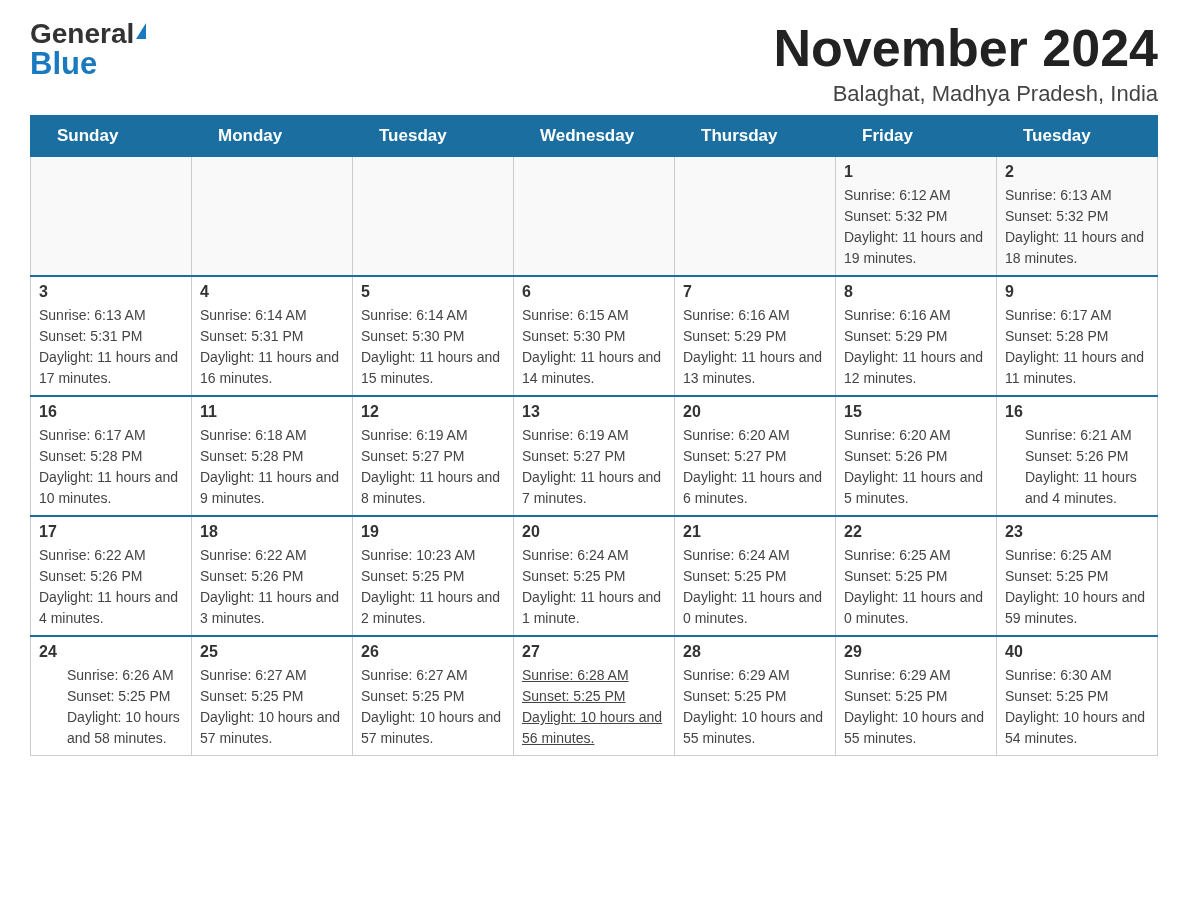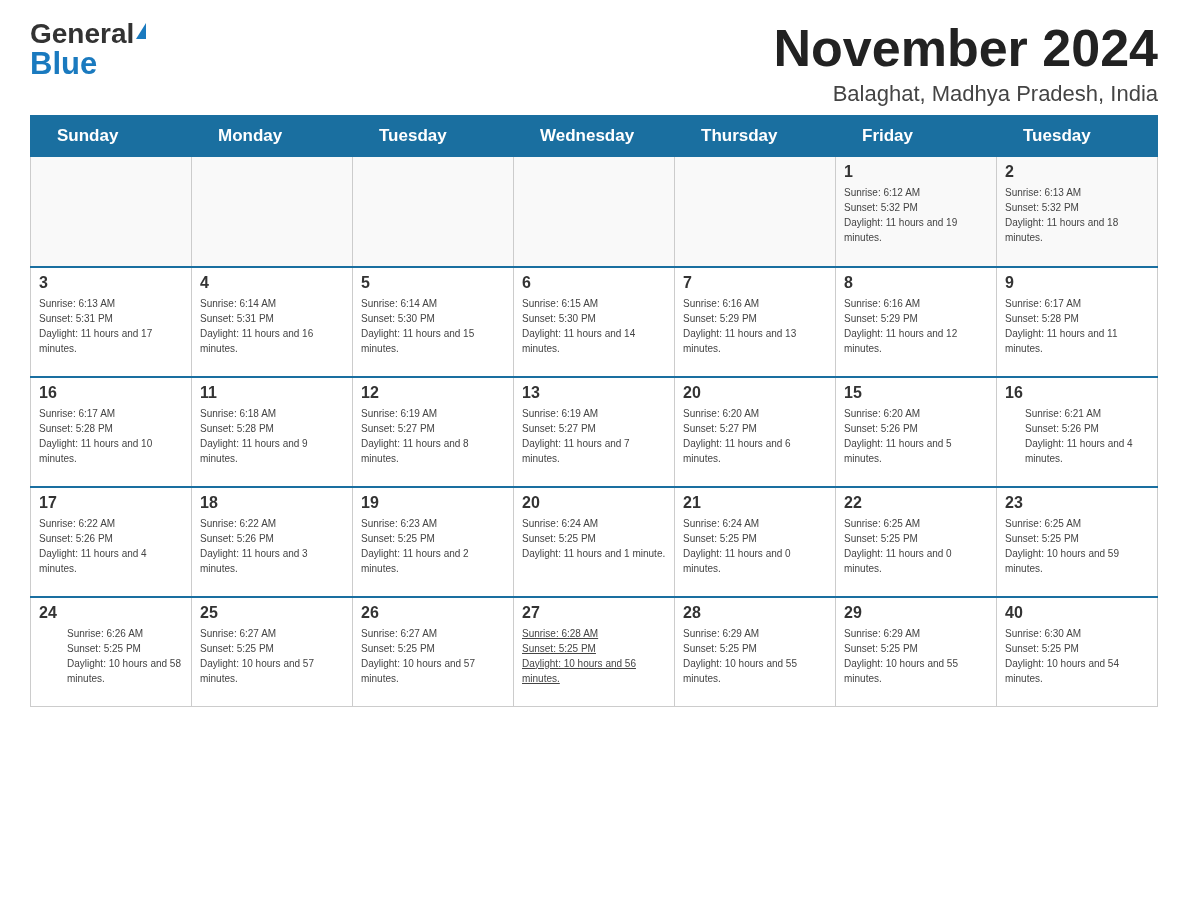--- a/index.html
+++ b/index.html
@@ -86,21 +86,21 @@
       background: #f9f9f9;
     }
     .day-number {
       font-size: 16px;
       font-weight: bold;
       color: #333;
       display: block;
       margin-bottom: 4px;
     }
     .day-info {
-      font-size: 10px;
+      font-size: 14px;
       color: #444;
       line-height: 1.5;
     }
     .empty-cell {
       background: #f9f9f9;
     }
     .row-separator td {
       border-top: 2px solid #1a6fa0;
     }
   </style>
@@ -249,21 +249,21 @@
 Daylight: 11 hours and 4 minutes.</div>
         </td>
         <td>
           <span class="day-number">18</span>
           <div class="day-info" style="white-space: pre-line;">Sunrise: 6:22 AM
 Sunset: 5:26 PM
 Daylight: 11 hours and 3 minutes.</div>
         </td>
         <td>
           <span class="day-number">19</span>
-          <div class="day-info" style="white-space: pre-line;">Sunrise: 6:23 AM
+          <div class="day-info" style="white-space: pre-line;">Sunrise: 10:23 AM
 Sunset: 5:25 PM
 Daylight: 11 hours and 2 minutes.</div>
         </td>
         <td>
           <span class="day-number">20</span>
           <div class="day-info" style="white-space: pre-line;">Sunrise: 6:24 AM
 Sunset: 5:25 PM
 Daylight: 11 hours and 1 minute.</div>
         </td>
         <td>

